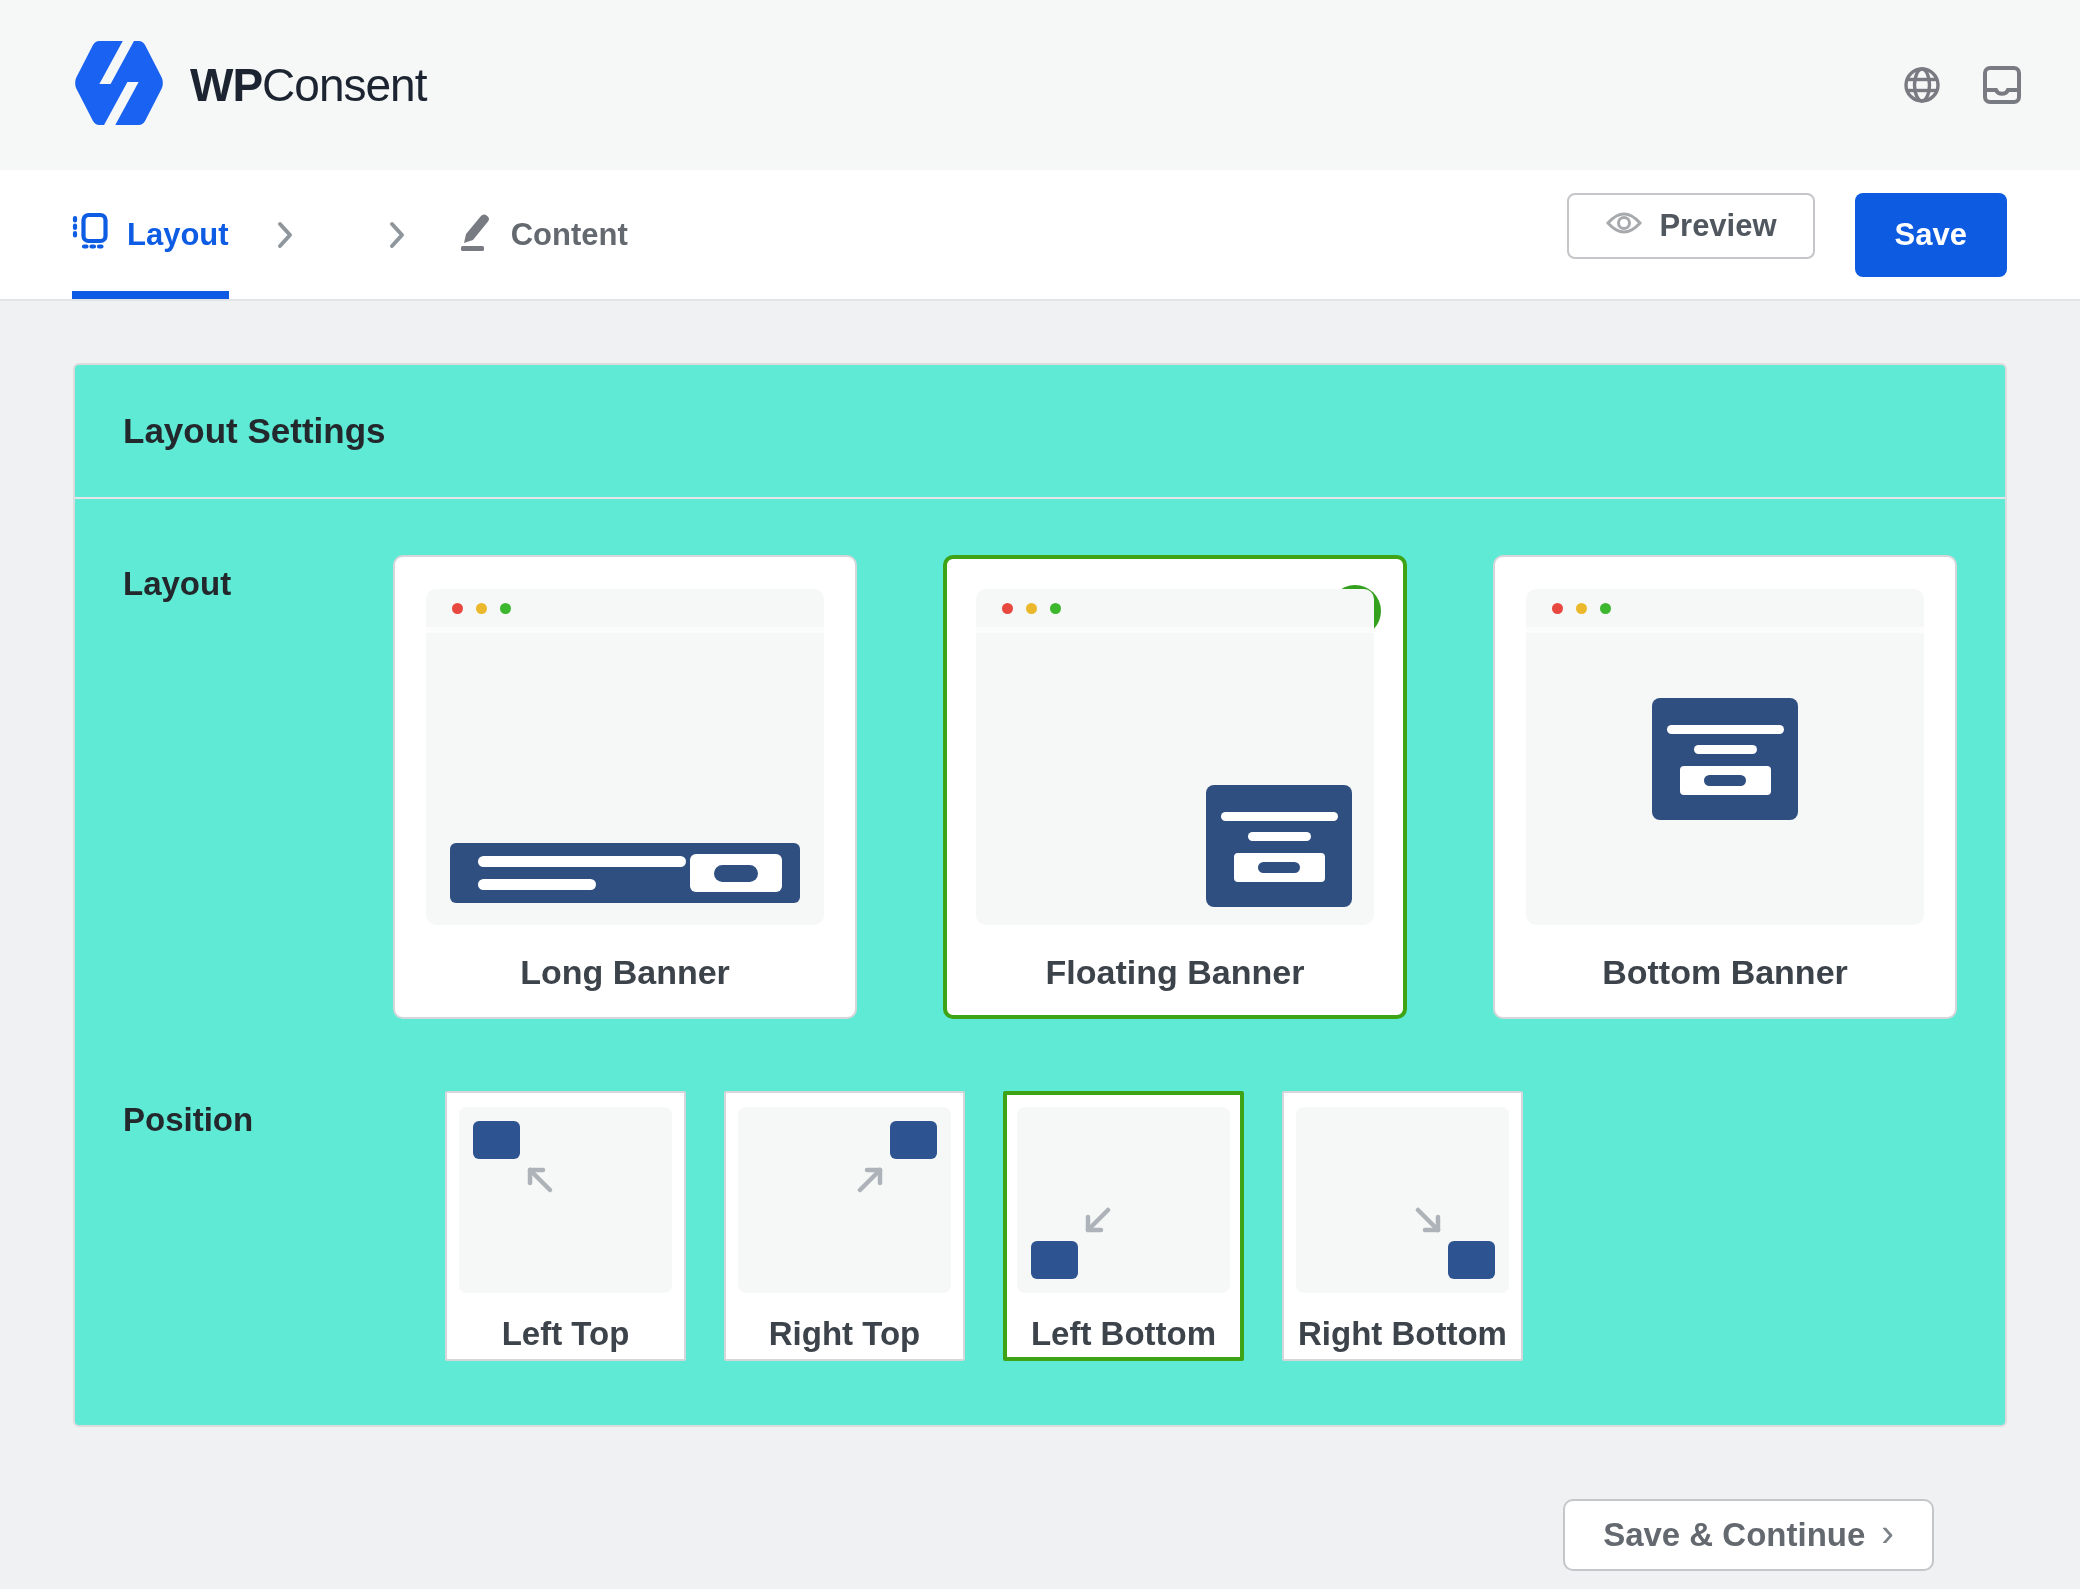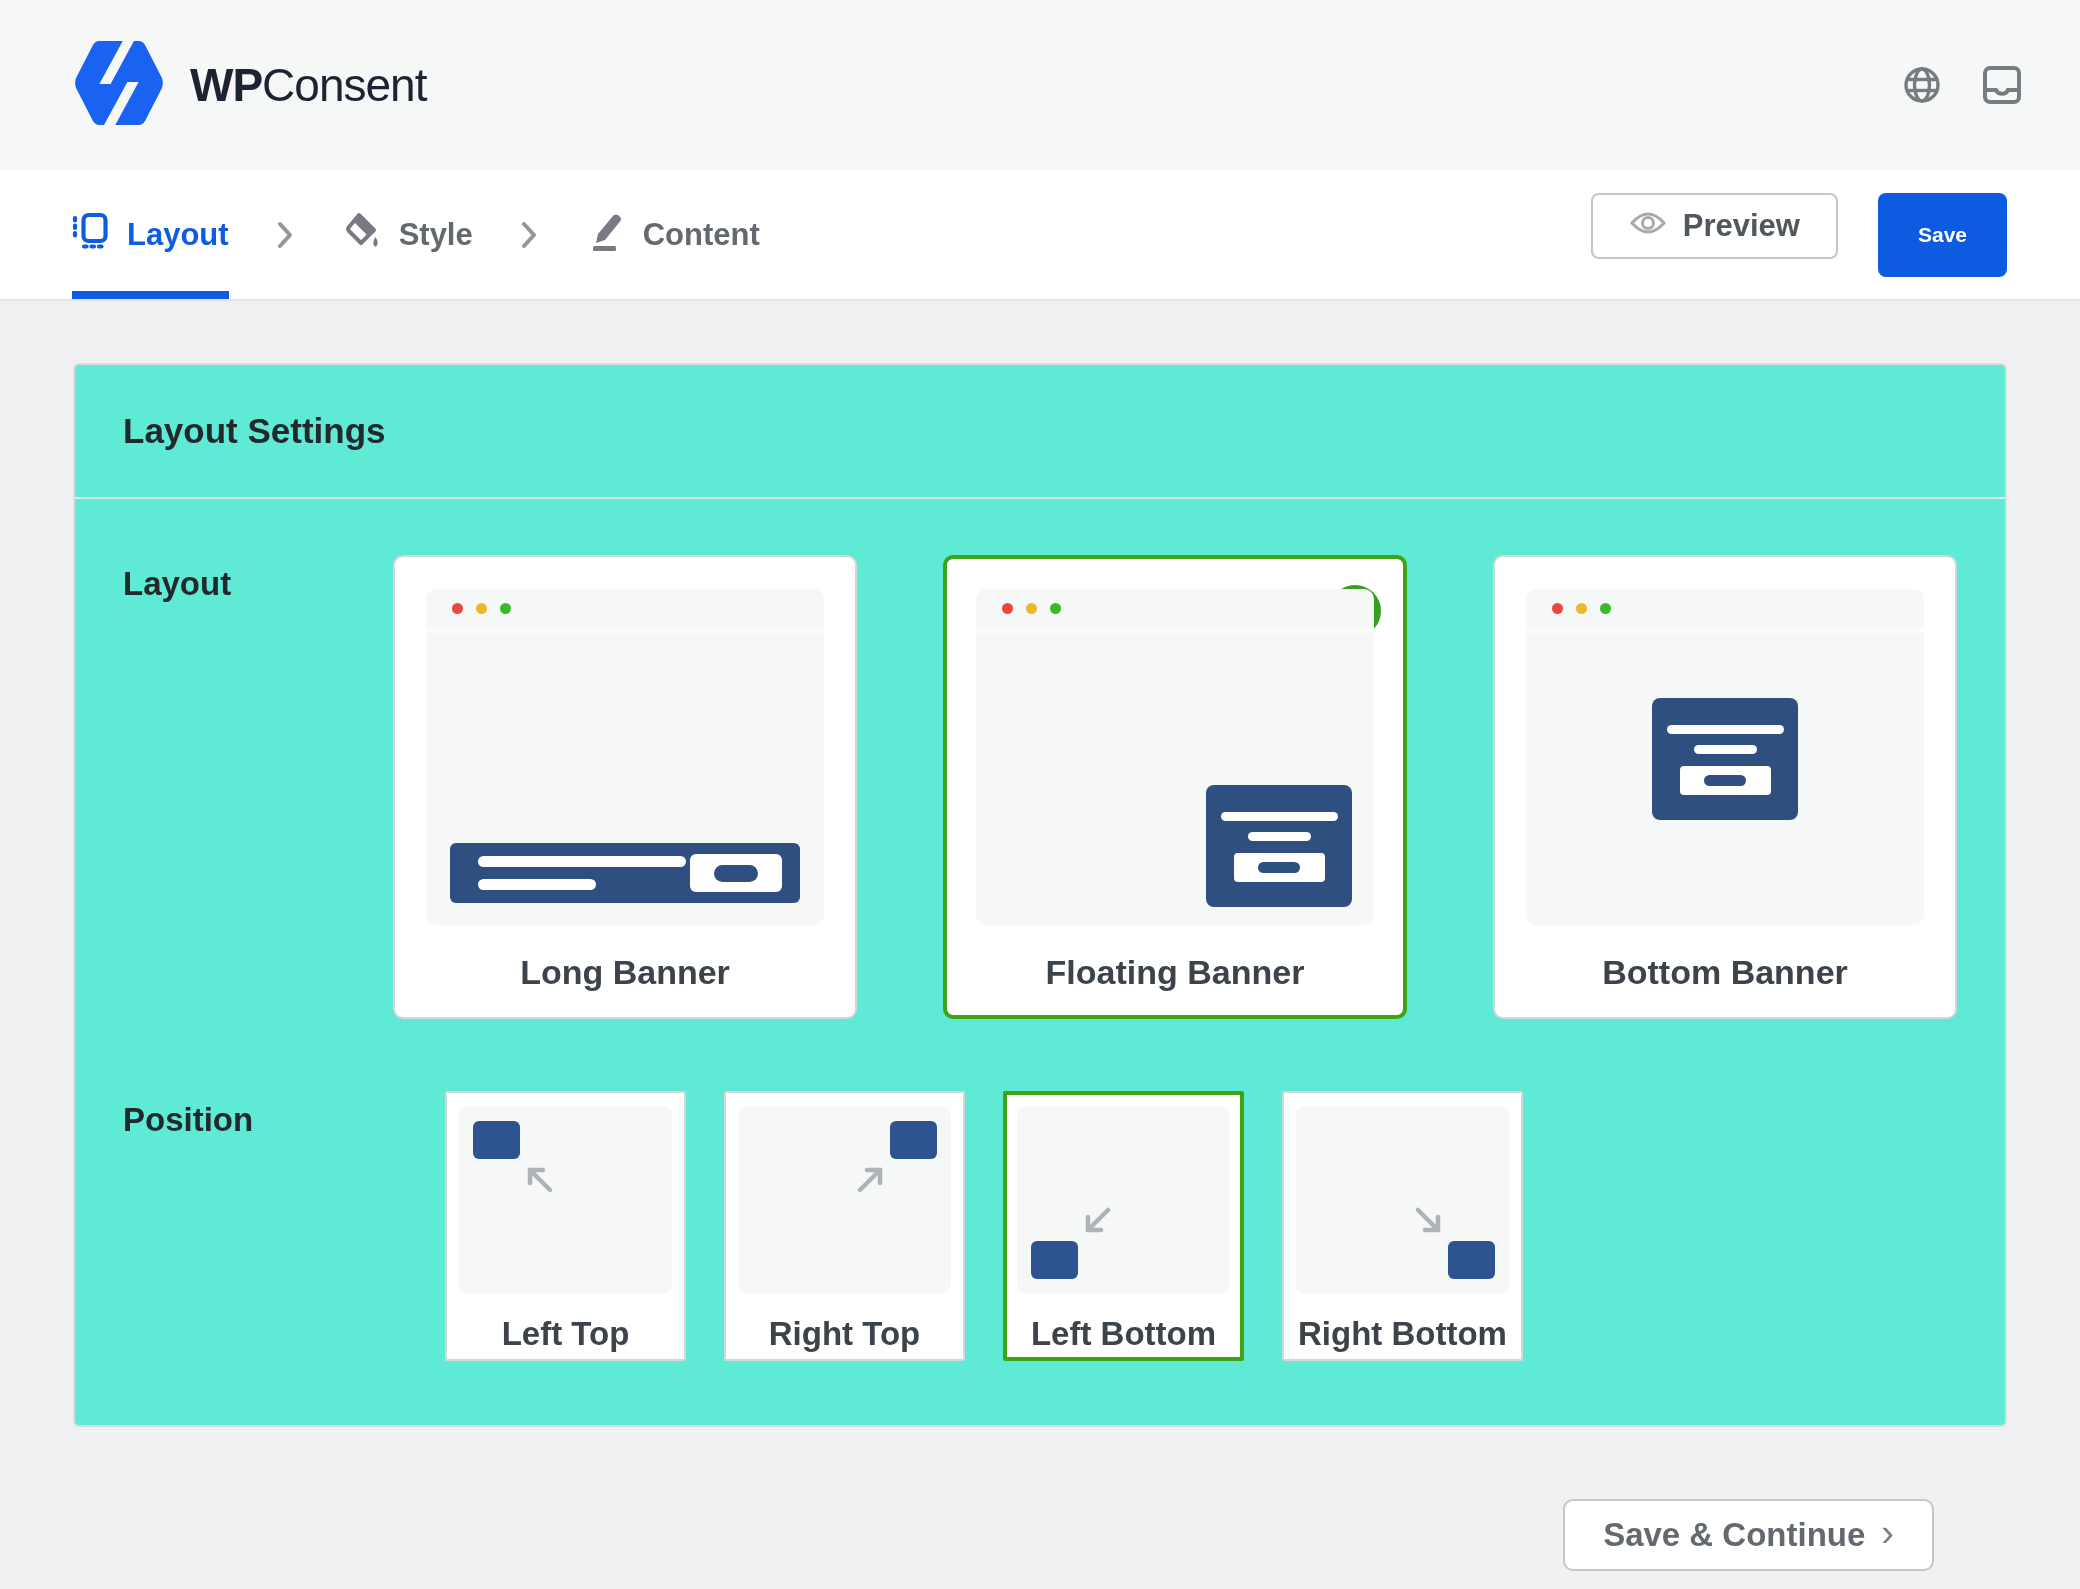--- a/index.html
+++ b/index.html
@@ -45,21 +45,21 @@
   .btn-preview {
     display:flex; align-items:center; gap:16px;
     height:66px; padding:0 36px;
     background:#fff; border:2px solid #c5c6c9; border-radius:8px;
     font-size:31px; font-weight:700; color:#50575e; cursor:pointer;
     font-family:inherit;
   }
   .btn-save {
     height:84px; padding:0 40px;
     background:#0d5be0; color:#fff; border:none; border-radius:8px;
-    font-size:21px; font-weight:700; cursor:pointer; font-family:inherit;
+    font-size:31px; font-weight:700; cursor:pointer; font-family:inherit;
   }
 
   
   .content { padding:62px 73px 0; }
   .panel { background:#5eead4; border:2px solid #dcdcde; border-radius:6px; }
   .panel-header {
     padding:46px 48px; font-size:35px; font-weight:700; color:#23282d;
     border-bottom:2px solid #e5e6e8;
   }
   .panel-body { padding:56px 48px 64px; }
@@ -204,30 +204,20 @@
       </span>
       <span>Layout</span>
     </div>
 
     <span class="tab-sep">
       <svg width="20" height="32" viewBox="0 0 20 32" fill="none" stroke="#8f969c" stroke-width="4" stroke-linecap="round" stroke-linejoin="round">
           <polyline points="5,5 15,16 5,27"></polyline>
         </svg>
     </span>
 
-    <div class="tab">
-      <span>
-        <svg width="40" height="40" viewBox="0 0 40 40">
-          <path d="M18 4 L33 19 L20 32 L8 20 Q6 18 8 16 Z" fill="none" stroke="#787c82" stroke-width="4" stroke-linejoin="round"></path>
-          <path d="M18 4 L33 19 L27 25 L12 10 Z" fill="#787c82"></path>
-          <path d="M34.5 26 q4.5 7 0 10 q-4.5 -3 0 -10" fill="#787c82"></path>
-        </svg>
-      </span>
-      <span>Style</span>
-    </div>
 
     <span class="tab-sep">
       <svg width="20" height="32" viewBox="0 0 20 32" fill="none" stroke="#8f969c" stroke-width="4" stroke-linecap="round" stroke-linejoin="round">
           <polyline points="5,5 15,16 5,27"></polyline>
         </svg>
     </span>
 
     <div class="tab">
       <span>
         <svg width="40" height="40" viewBox="0 0 40 40">

